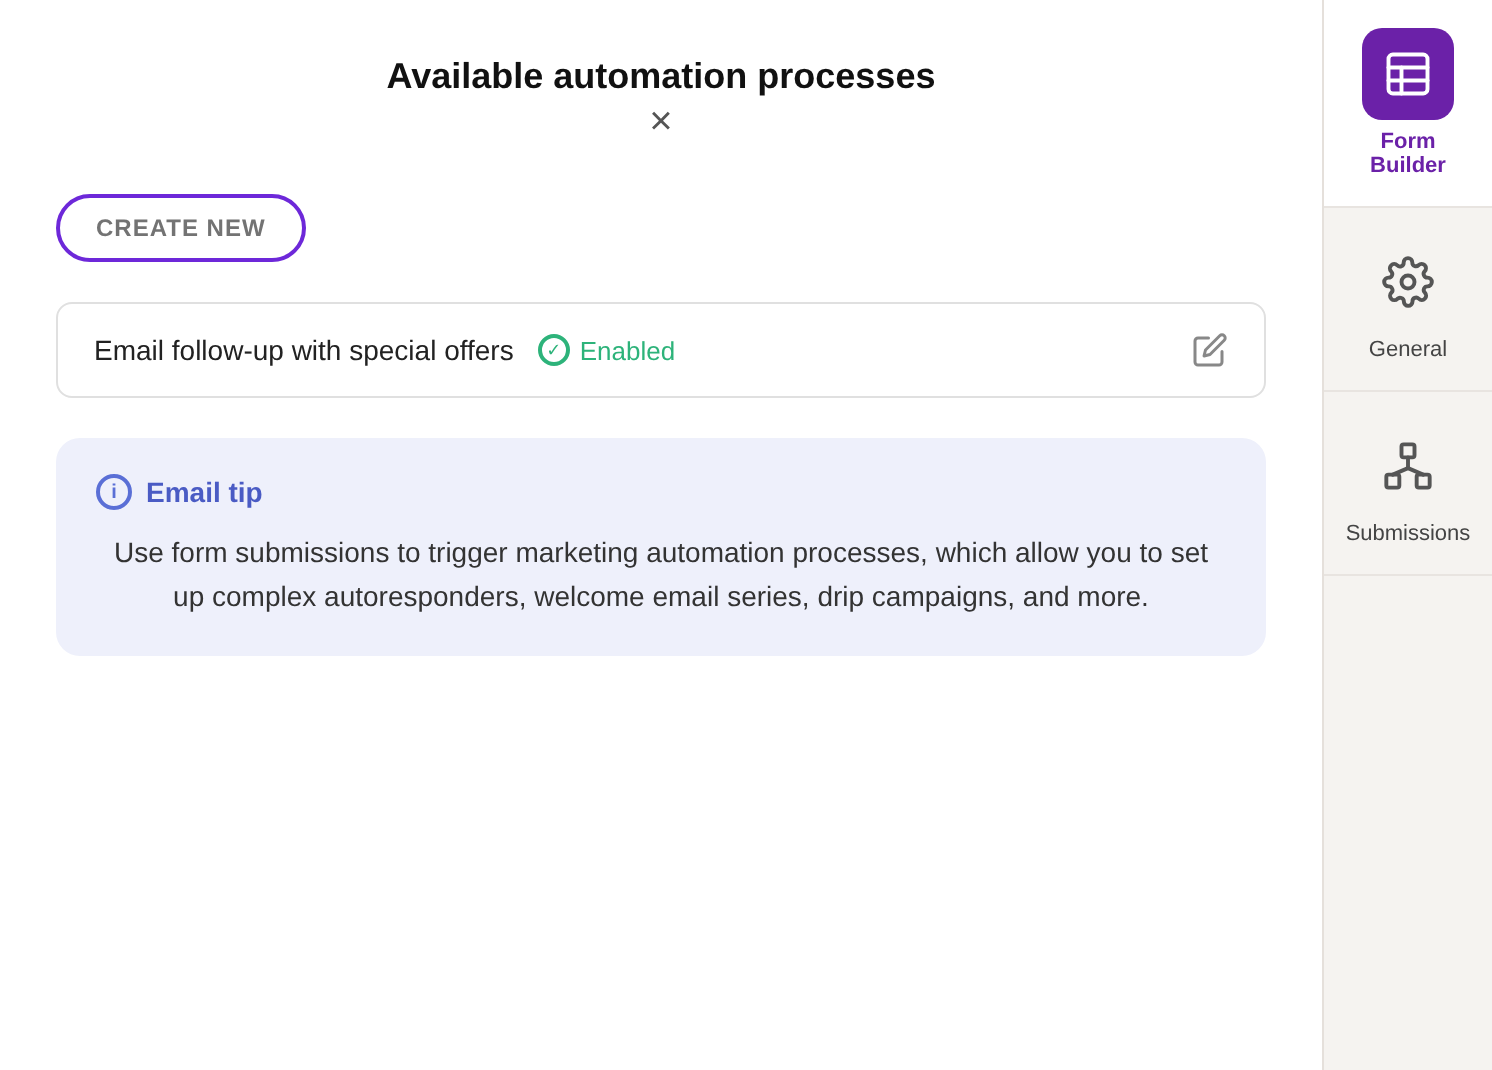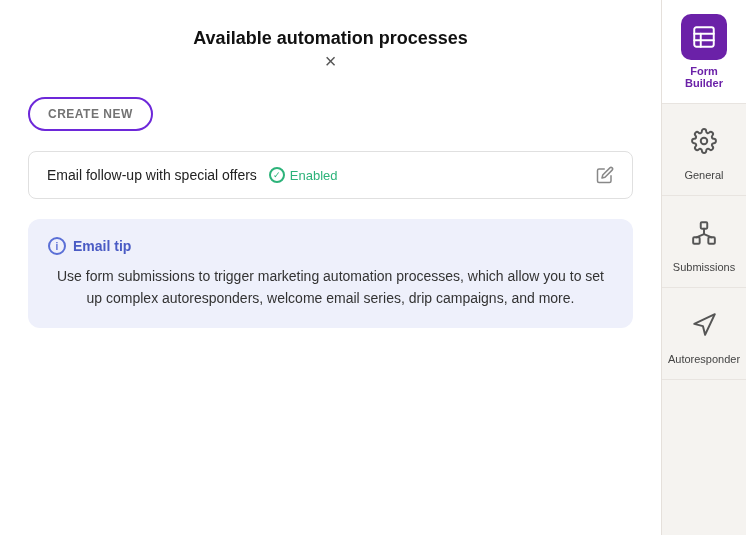--- a/index.html
+++ b/index.html
@@ -278,22 +278,14 @@
         <rect x="2" y="16" width="6" height="6" rx="1"></rect>
         <rect x="16" y="16" width="6" height="6" rx="1"></rect>
         <line x1="12" y1="8" x2="12" y2="13"></line>
         <line x1="12" y1="13" x2="5" y2="16"></line>
         <line x1="12" y1="13" x2="19" y2="16"></line>
       </svg>
     </div>
     <span class="sidebar-label">Submissions</span>
   </div>
 
-  <div class="sidebar-item">
-    <div class="sidebar-icon-wrap">
-      <svg width="26" height="26" viewBox="0 0 24 24" fill="none" stroke="#555" stroke-width="1.8" stroke-linecap="round" stroke-linejoin="round">
-        <polygon points="3 11 22 2 13 21 11 13 3 11"></polygon>
-      </svg>
-    </div>
-    <span class="sidebar-label">Autoresponder</span>
-  </div>
 
 </div>
 
 </body></html>

